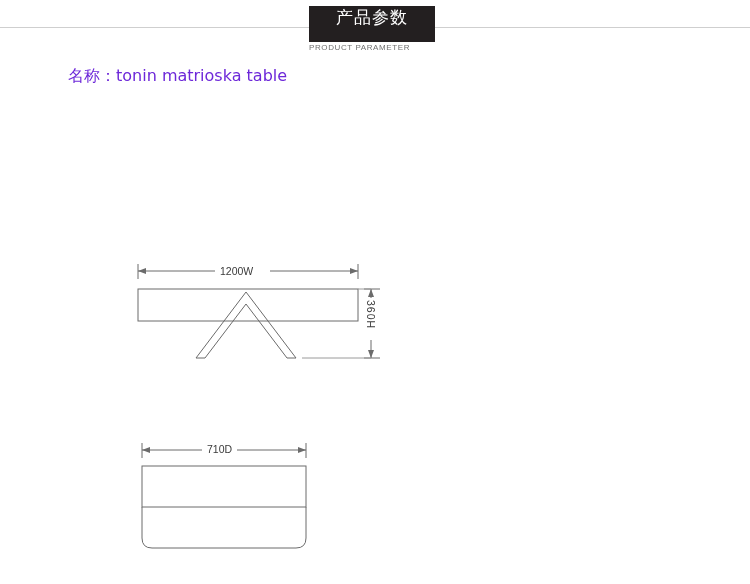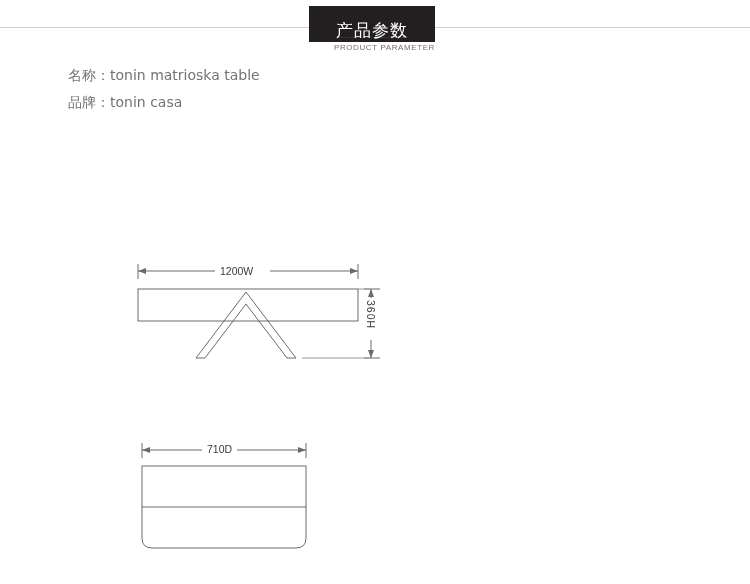--- a/index.html
+++ b/index.html
@@ -33,51 +33,50 @@
     background: #cfcfcf;
   }
   .header-box {
     position: absolute;
     left: 309px;
     top: 6px;
     width: 126px;
     height: 36px;
     background: #231f20;
     display: flex;
-    align-items: flex-end;
+    align-items: flex-start;
     justify-content: center;
-    text-decoration: underline;
   }
   .header-box-title {
     color: #ffffff;
     font-size: 17px;
     letter-spacing: 1px;
     font-family: "DejaVu Sans", "Liberation Sans", sans-serif;
   }
   .header-sub {
     position: absolute;
     left: 309px;
     top: 43px;
     width: 126px;
-    text-align: right;
+    text-align: left;
     font-size: 8px;
     color: #6f6f6f;
     letter-spacing: 0.6px;
   }
 
   
   .specs {
     position: absolute;
     left: 68px;
     top: 62px;
     width: 640px;
   }
   .spec-row {
-    font-size: 14px;
-    color: #737373;
+    font-size: 16px;
+    color: #6d28d9;
     line-height: 27px;
     white-space: nowrap;
     font-family: "DejaVu Sans", "Liberation Sans", sans-serif;
   }
 
   
   .drawing {
     position: absolute;
     left: 12px;
     top: 0;
@@ -108,21 +107,20 @@
 <div class="header">
   <div class="header-rule"></div>
   <div class="header-box">
     <span class="header-box-title">产品参数</span>
   </div>
   <div class="header-sub">PRODUCT PARAMETER</div>
 </div>
 
 <div class="specs">
   <div class="spec-row">名称：tonin matrioska table</div>
-  <div class="spec-row">品牌：tonin casa</div>
 </div>
 
 <div class="drawing">
 
   
   <div class="dim-label" style="left:208px; top:265px;">1200W</div>
   <div class="dim-label-vertical" style="left:353px; top:300px;">360H</div>
 
   
   <div class="dim-label" style="left:195px; top:443px;">710D</div>

